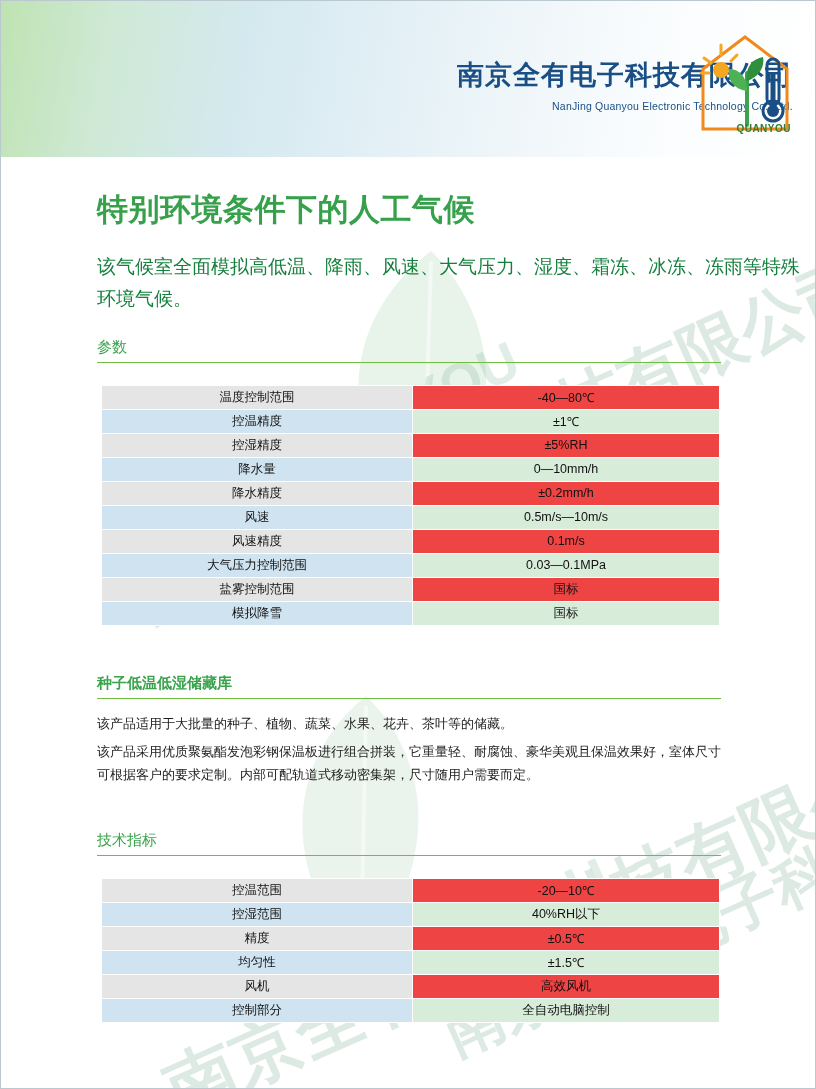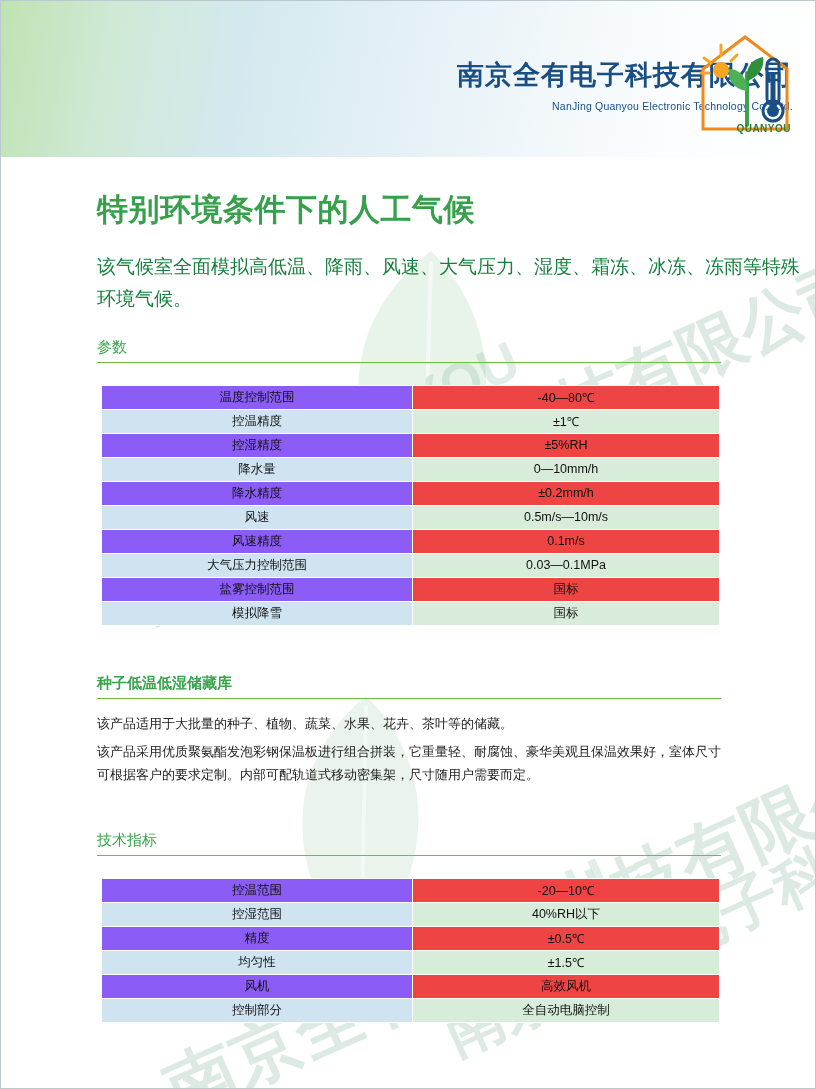--- a/index.html
+++ b/index.html
@@ -146,21 +146,21 @@
     height: 23px;
     font-size: 12.5px;
     color: #111;
     text-align: center;
     vertical-align: middle;
     border: 1px solid #ffffff;
     padding: 0;
   }
   table.spec td.k {
     width: 310px;
-    background: #8b5cf6;
+    background: #e5e5e5;
   }
   table.spec td.v {
     width: 306px;
     background: #ef4444;
   }
   table.spec tr:nth-child(even) td.k { background: #cfe3f0; }
   table.spec tr:nth-child(even) td.v { background: #d7ecd9; }
 </style>
 </head>
 <body>

